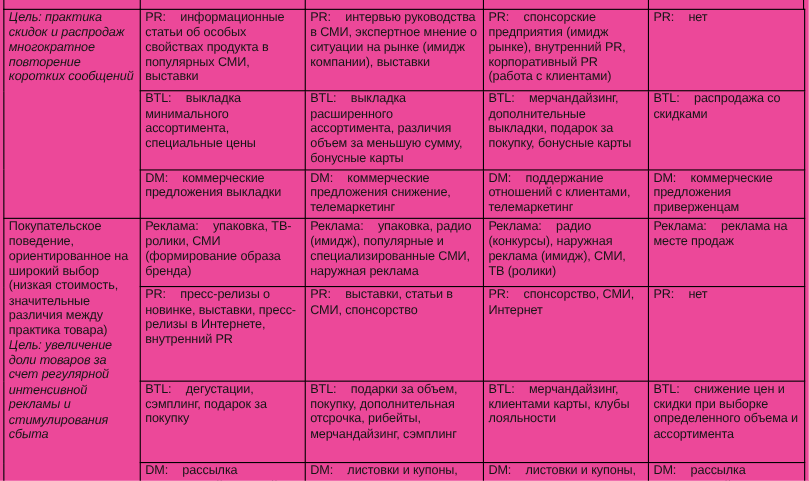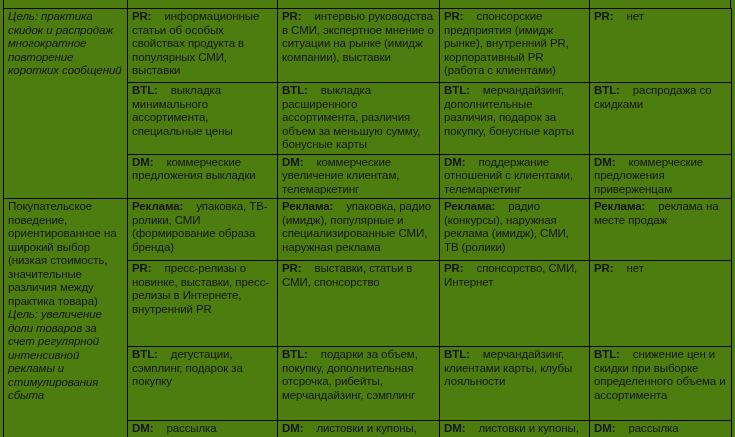--- a/index.html
+++ b/index.html
@@ -6,21 +6,21 @@
   body {
     width: 735px; height: 437px;
     background: #ffffff;
     font-family: "Liberation Sans", sans-serif;
     color: #161616;
   }
   .page {
     position: relative;
     width: 735px; height: 437px;
     overflow: hidden;
-    background: #4d7c0f;
+    background: #ec4899;
   }
   
   .stub {
     position: absolute; top: 0; width: 1px; height: 9px;
     background: #000;
   }
   .stub:nth-of-type(1) { left: 3px; }
   .stub:nth-of-type(2) { left: 127px; }
   .stub:nth-of-type(3) { left: 277px; }
   .stub:nth-of-type(4) { left: 439px; }
@@ -37,21 +37,21 @@
   }
   table.grid td {
     border: 1px solid #000;
     vertical-align: top;
     padding: 1px 3px 2px 4px;
     font-size: 11.5px;
     line-height: 13.5px;
     letter-spacing: -0.1px;
     overflow: hidden;
   }
-  td .lbl { font-weight: bold; }
+  td .lbl { font-weight: normal; }
   td .txt { margin-left: 13px; }
   td.left-cell { padding-top: 3px; line-height: 15px; }
   td.left-cell .seg { margin: 0; }
   td.left-cell .seg.italic { font-style: italic; }
 </style>
 </head>
 <body>
 
 <div class="page">
   <div class="stub"></div>
@@ -75,26 +75,26 @@
             <div class="seg italic">Цель: практика скидок и распродаж многократное повторение коротких сообщений</div>
           </td>
           <td><span class="lbl">PR:</span><span class="txt">информационные статьи об особых свойствах продукта в популярных СМИ, выставки</span></td>
           <td><span class="lbl">PR:</span><span class="txt">интервью руководства в СМИ, экспертное мнение о ситуации на рынке (имидж компании), выставки</span></td>
           <td><span class="lbl">PR:</span><span class="txt">спонсорские предприятия (имидж рынке), внутренний PR, корпоративный PR (работа с клиентами)</span></td>
           <td><span class="lbl">PR:</span><span class="txt">нет</span></td>
         </tr>
         <tr style="height: 56px;">
           <td><span class="lbl">BTL:</span><span class="txt">выкладка минимального ассортимента, специальные цены</span></td>
           <td><span class="lbl">BTL:</span><span class="txt">выкладка расширенного ассортимента, различия объем за меньшую сумму, бонусные карты</span></td>
-          <td><span class="lbl">BTL:</span><span class="txt">мерчандайзинг, дополнительные различия, подарок за покупку, бонусные карты</span></td>
+          <td><span class="lbl">BTL:</span><span class="txt">мерчандайзинг, дополнительные выкладки, подарок за покупку, бонусные карты</span></td>
           <td><span class="lbl">BTL:</span><span class="txt">распродажа со скидками</span></td>
         </tr>
         <tr style="height: 44px;">
           <td><span class="lbl">DM:</span><span class="txt">коммерческие предложения выкладки</span></td>
-          <td><span class="lbl">DM:</span><span class="txt">коммерческие увеличение клиентам, телемаркетинг</span></td>
+          <td><span class="lbl">DM:</span><span class="txt">коммерческие предложения снижение, телемаркетинг</span></td>
           <td><span class="lbl">DM:</span><span class="txt">поддержание отношений с клиентами, телемаркетинг</span></td>
           <td><span class="lbl">DM:</span><span class="txt">коммерческие предложения приверженцам</span></td>
         </tr>
       </tbody>
     <tbody>
         <tr style="height: 62px;">
           <td rowspan="4" class="left-cell">
             <div class="seg">Покупательское поведение, ориентированное на широкий выбор (низкая стоимость, значительные различия между практика товара)</div>
             <div class="seg italic">Цель: увеличение доли товаров за счет регулярной интенсивной рекламы и стимулирования сбыта</div>
           </td>

